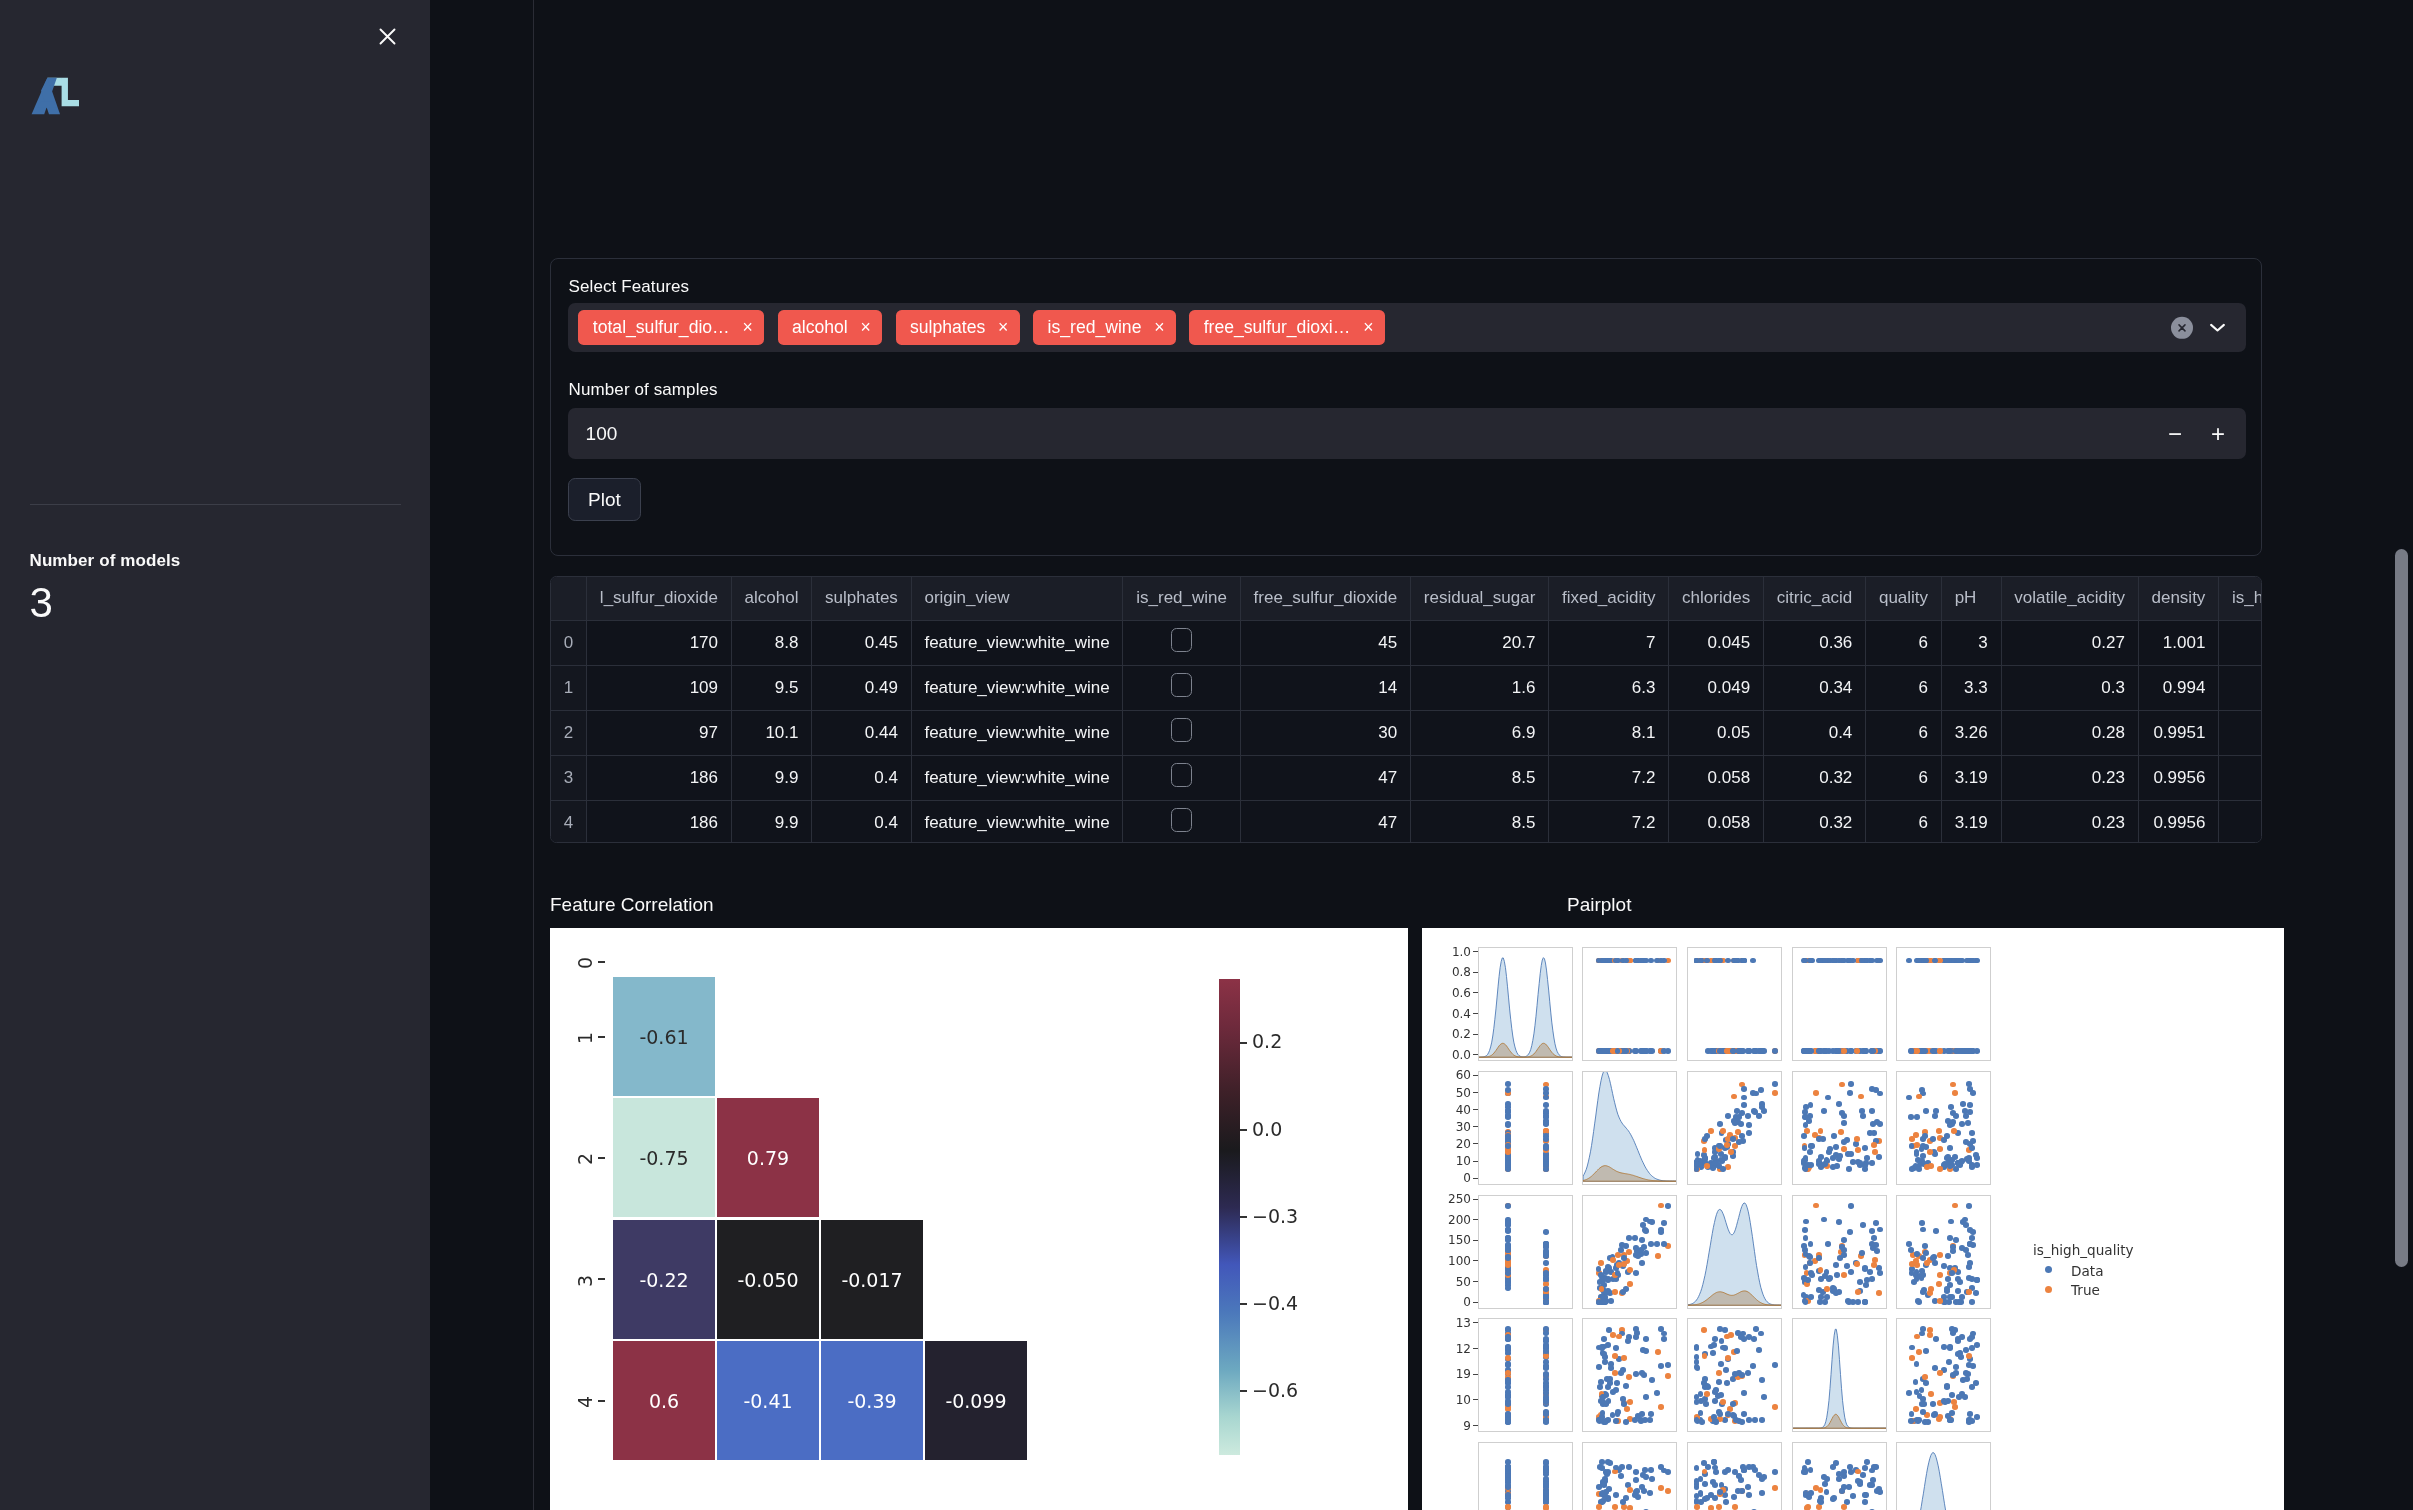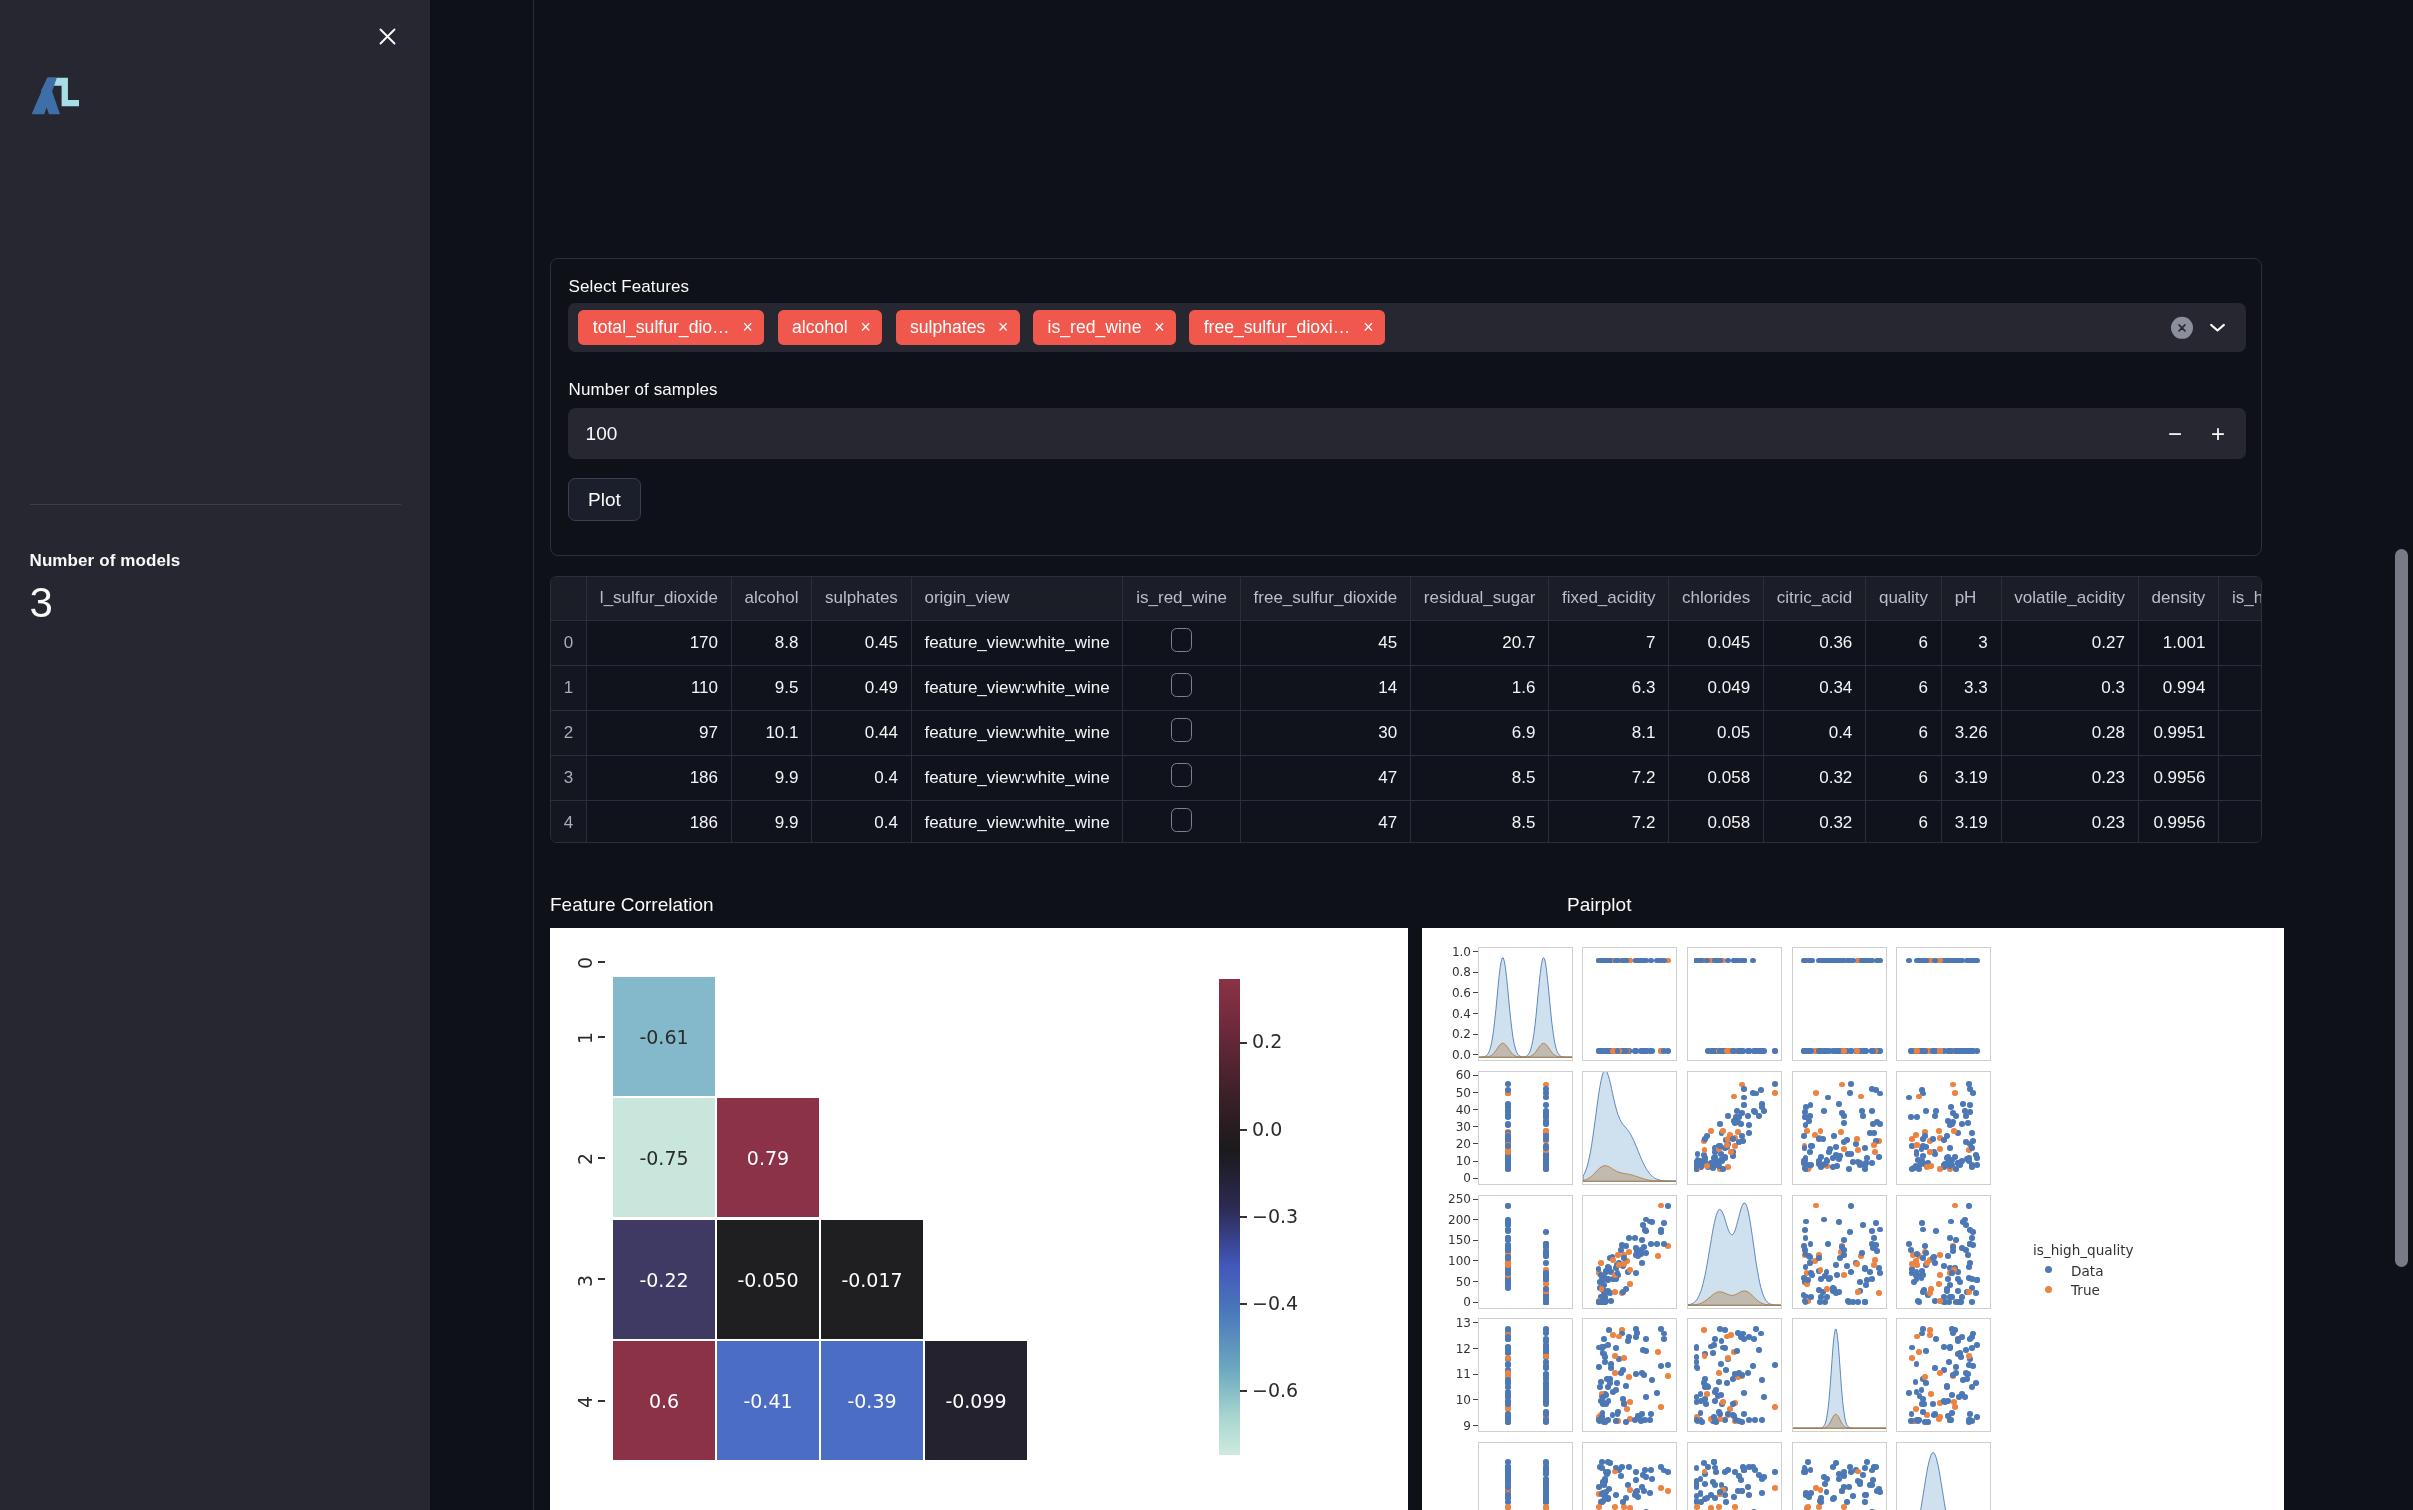--- a/index.html
+++ b/index.html
@@ -375,21 +375,21 @@
             <td>0.045</td>
             <td>0.36</td>
             <td>6</td>
             <td>3</td>
             <td>0.27</td>
             <td>1.001</td>
             <td class="chk"><span class="cbox"></span></td>
           </tr>
           <tr>
             <td class="idx">1</td>
-            <td>110</td>
+            <td>109</td>
             <td>9.5</td>
             <td>0.49</td>
             <td class="txt">feature_view:white_wine</td>
             <td class="chk"><span class="cbox"></span></td>
             <td>14</td>
             <td>1.6</td>
             <td>6.3</td>
             <td>0.049</td>
             <td>0.34</td>
             <td>6</td>
@@ -2461,21 +2461,21 @@
       <div class="pp-tick" style="left: 49px; top: 326px; transform: translateX(-100%);">100</div>
       <div style="position: absolute; left: 51px; top: 332px; width: 4.8px; height: 1.2px; background: rgb(68, 68, 68);"></div>
       <div class="pp-tick" style="left: 49px; top: 347px; transform: translateX(-100%);">50</div>
       <div style="position: absolute; left: 51px; top: 353px; width: 4.8px; height: 1.2px; background: rgb(68, 68, 68);"></div>
       <div class="pp-tick" style="left: 49px; top: 367px; transform: translateX(-100%);">0</div>
       <div style="position: absolute; left: 51px; top: 374px; width: 4.8px; height: 1.2px; background: rgb(68, 68, 68);"></div>
       <div class="pp-tick" style="left: 49px; top: 388px; transform: translateX(-100%);">13</div>
       <div style="position: absolute; left: 51px; top: 394px; width: 4.8px; height: 1.2px; background: rgb(68, 68, 68);"></div>
       <div class="pp-tick" style="left: 49px; top: 414px; transform: translateX(-100%);">12</div>
       <div style="position: absolute; left: 51px; top: 420px; width: 4.8px; height: 1.2px; background: rgb(68, 68, 68);"></div>
-      <div class="pp-tick" style="left: 49px; top: 439px; transform: translateX(-100%);">11</div>
+      <div class="pp-tick" style="left: 49px; top: 439px; transform: translateX(-100%);">19</div>
       <div style="position: absolute; left: 51px; top: 446px; width: 4.8px; height: 1.2px; background: rgb(68, 68, 68);"></div>
       <div class="pp-tick" style="left: 49px; top: 465px; transform: translateX(-100%);">10</div>
       <div style="position: absolute; left: 51px; top: 471px; width: 4.8px; height: 1.2px; background: rgb(68, 68, 68);"></div>
       <div class="pp-tick" style="left: 49px; top: 491px; transform: translateX(-100%);">9</div>
       <div style="position: absolute; left: 51px; top: 497px; width: 4.8px; height: 1.2px; background: rgb(68, 68, 68);"></div>
       <div class="leg-title" style="left: 611px; top: 314px;">is_high_quality</div>
       <div class="leg-dot" style="left: 623px; top: 338px; background: rgb(76, 120, 181);"></div>
       <div class="leg-row" style="left: 649px; top: 335px;">Data</div>
       <div class="leg-dot" style="left: 623px; top: 358px; background: rgb(236, 131, 64);"></div>
       <div class="leg-row" style="left: 649px; top: 354px;">True</div>

